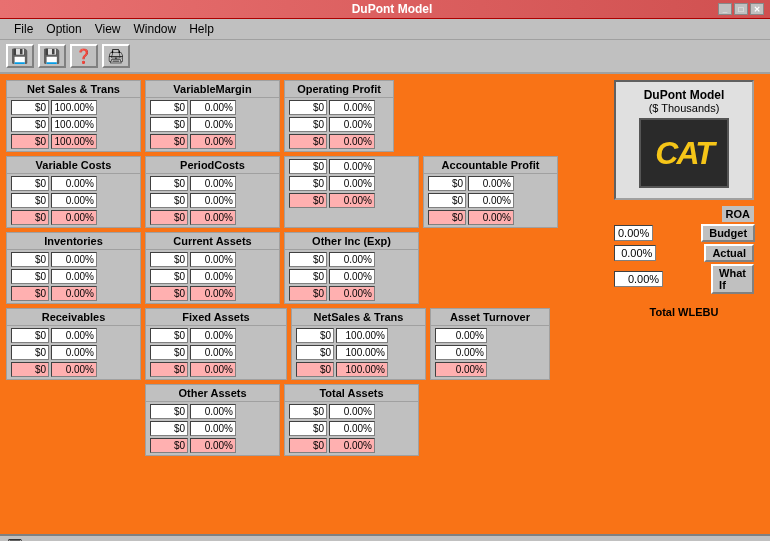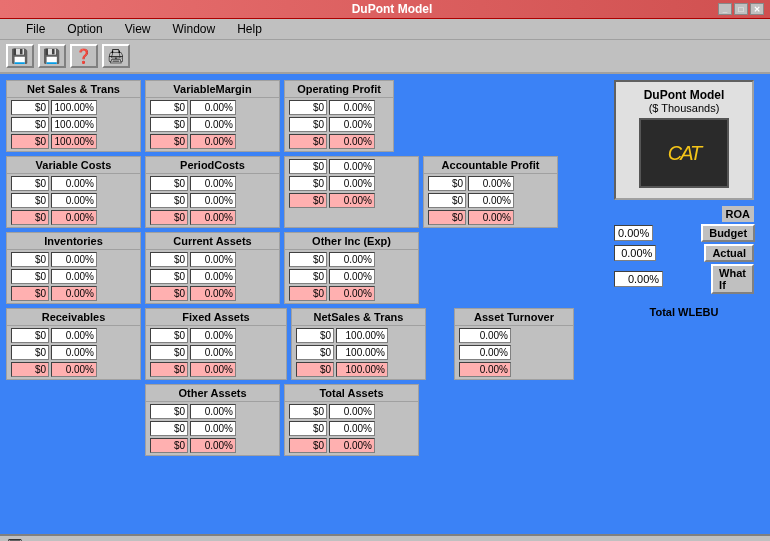--- a/index.html
+++ b/index.html
@@ -30,22 +30,22 @@
       width: 14px; height: 12px;
       background: #c0c0c0;
       border: 1px solid #888;
       font-size: 8px;
       display: flex; align-items: center; justify-content: center;
       cursor: pointer;
     }
     .menu-bar {
       background: #c0c0c0;
       display: flex;
-      padding: 2px 20px;
-      gap: 10px;
+      padding: 2px 8px;
+      gap: 1px;
       border-bottom: 1px solid #a0a0a0;
     }
     .menu-item {
       padding: 1px 6px;
       font-size: 12px;
       cursor: pointer;
     }
     .toolbar {
       background: #c0c0c0;
       display: flex;
@@ -58,21 +58,21 @@
       background: #c0c0c0;
       border: 2px solid #fff;
       border-right-color: #808080;
       border-bottom-color: #808080;
       display: flex; align-items: center; justify-content: center;
       cursor: pointer;
       font-size: 14px;
     }
     .main-content {
       display: flex;
-      background: #3b82f6;
+      background: #f97316;
       padding: 6px;
       gap: 18px;
       height: 460px;
     }
     .right-panel {
       width: 160px;
       display: flex;
       flex-direction: column;
       align-items: center;
       gap: 6px;
@@ -93,22 +93,22 @@
       width: 90px;
       height: 70px;
       display: flex;
       align-items: center;
       justify-content: center;
       margin: 4px auto;
       border: 2px solid #555;
     }
     .cat-text {
       color: #f5c518;
-      font-size: 20px;
-      font-weight: 400;
+      font-size: 32px;
+      font-weight: 700;
       font-style: italic;
       letter-spacing: -2px;
     }
     .roa-section {
       width: 140px;
     }
     .roa-header {
       background: #c0c0c0;
       text-align: right;
       font-weight: bold;
@@ -497,21 +497,21 @@
               <div class="val-field">$0</div>
               <div class="pct-field wider">100.00%</div>
             </div>
           <div class="data-row">
               <div class="val-field pink">$0</div>
               <div class="pct-field wider pink">100.00%</div>
             </div>
         </div>
       </div>
 
-      <div class="widget" style="width:120px;margin-left:24px;">
+      <div class="widget" style="width:120px;">
         <div class="widget-title">Asset Turnover</div>
         <div class="widget-rows">
           <div class="data-row">
               <div class="pct-field wider">0.00%</div>
             </div>
           <div class="data-row">
               <div class="pct-field wider">0.00%</div>
             </div>
           <div class="data-row">
               <div class="pct-field wider pink">0.00%</div>

